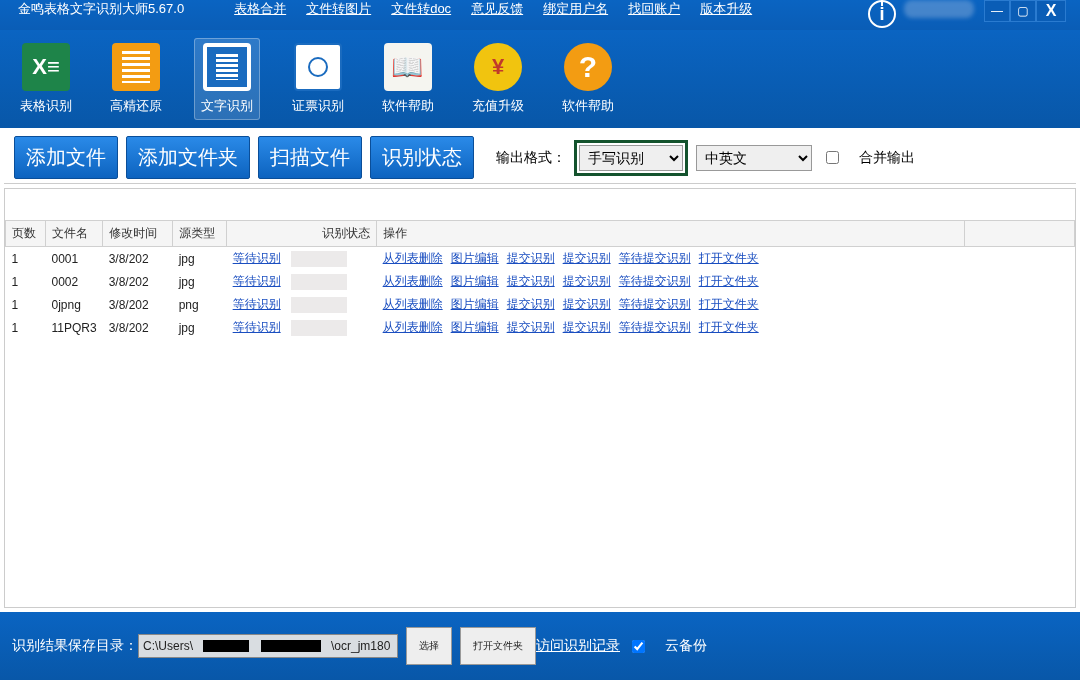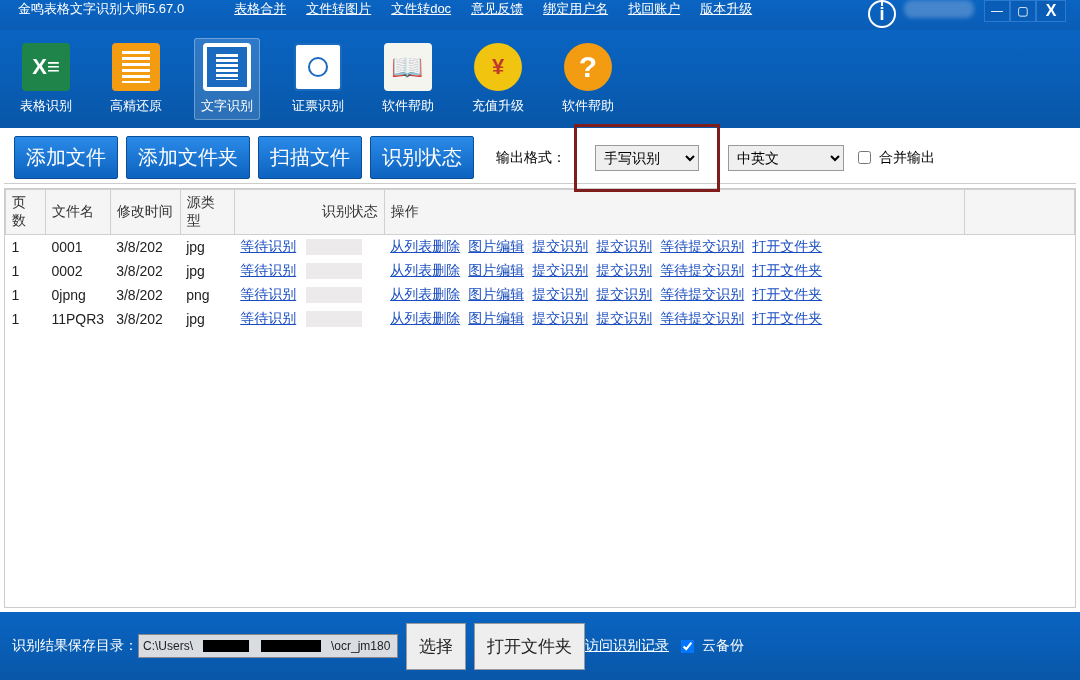--- a/index.html
+++ b/index.html
@@ -21,33 +21,33 @@
   .ricon { width:48px;height:48px;border-radius:4px;display:flex;align-items:center;justify-content:center;font-size:22px;color:#fff; }
   .ic-excel{background:#1e8449;}
   .ic-doc{background:#f39c12;} .ic-txt{background:#1a6bbf;border:4px solid #fff;}
   .ic-id{background:#fff;border:2px solid #1a6bbf;} .ic-id span{width:20px;height:20px;border:2px solid #1a6bbf;border-radius:50%;display:block;}
   .ic-book{background:#f5f5f0;} .ic-coin{background:#f1c40f;border-radius:50%;color:#c0392b;font-weight:bold;}
   .ic-help{background:#f39c12;border-radius:50%;font-weight:bold;font-size:30px;}
   .toolbar { height:52px;background:#fff;border-bottom:1px solid #ccc;display:flex;align-items:center;padding:0 10px;gap:8px;margin:4px; }
   .tbtn { background:linear-gradient(#2a8ae8,#0d63bf);color:#fff;border:1px solid #0a4e99;padding:7px 11px;font-size:20px;border-radius:2px;cursor:pointer; }
   .tlabel { margin-left:14px;color:#000000;font-size:14px; }
   select.sel { height:26px;font-size:14px;border:1px solid #999;padding:0 4px;min-width:104px; }
-  .red-box { border:3px solid #7f1d1d;padding:18px;display:inline-block; }
-  .chk { margin-left:6px;display:flex;align-items:center;gap:8px;font-size:14px; }
+  .red-box { border:3px solid #14532d;padding:2px;display:inline-block; }
+  .chk { margin-left:6px;display:flex;align-items:center;gap:20px;font-size:14px; }
   .grid-wrap { margin:0 4px;border:1px solid #ccc;height:420px;background:#fff;overflow:hidden; }
-  table { border-collapse:collapse;width:100%;font-size:14px; }
+  table { border-collapse:collapse;width:100%;font-size:12px;margin-top:31px; }
   th { background:#f5f5f5;border:1px solid #d0d0d0;padding:4px 6px;font-weight:normal;text-align:left;color:#333; }
   th.c-op { text-align:left; }
   td { padding:3px 6px;border-bottom:0;color:#222;white-space:nowrap; }
   td a { color:#1a4ec0;text-decoration:underline;cursor:pointer;margin-right:8px; }
   .masked { display:inline-block;width:56px;height:16px;background:#eceaea;vertical-align:middle;margin-left:2px; }
   .footer { position:absolute;bottom:0;left:0;right:0;height:68px;background:linear-gradient(#0a64c2,#0857a8);display:flex;align-items:center;padding:0 12px;color:#fff;font-size:14px; }
   .path-box { background:#d9dde1;color:#222;border:1px solid #888;height:24px;width:260px;padding:0 4px;display:flex;align-items:center;overflow:hidden;font-size:12px;gap:8px; }
   .path-box .blk{background:#000;height:12px;width:46px;display:inline-block;margin:0 2px;}
-  .fbtn { background:#eee;border:1px solid #999;color:#222;padding:11px 12px;margin-left:8px;cursor:pointer;font-size:17px; }
+  .fbtn { background:#eee;border:1px solid #999;color:#222;padding:11px 12px;margin-left:8px;cursor:pointer;font-size:10px; }
   .flink { text-decoration:underline;cursor:pointer; }
   .big-btn { position:absolute;right:8px;bottom:6px;width:190px;height:58px;background:linear-gradient(#2a8ae8,#0d63bf);border:1px solid #0a4e99;border-radius:4px;display:flex;align-items:center;justify-content:center;gap:10px;color:#fff;font-size:24px;cursor:pointer; }
   .mag { width:36px;height:36px;position:relative; }
   .mag .lens{width:26px;height:26px;border:3px solid #fff;border-radius:50%;background:radial-gradient(#bfe4ff,#6ab4ef);position:absolute;top:0;left:0;}
   .mag .handle{position:absolute;width:4px;height:14px;background:#fff;bottom:-2px;right:0;transform:rotate(-45deg);border-radius:2px;}
 </style>
 </head>
 <body>
 
 <div class="titlebar">

